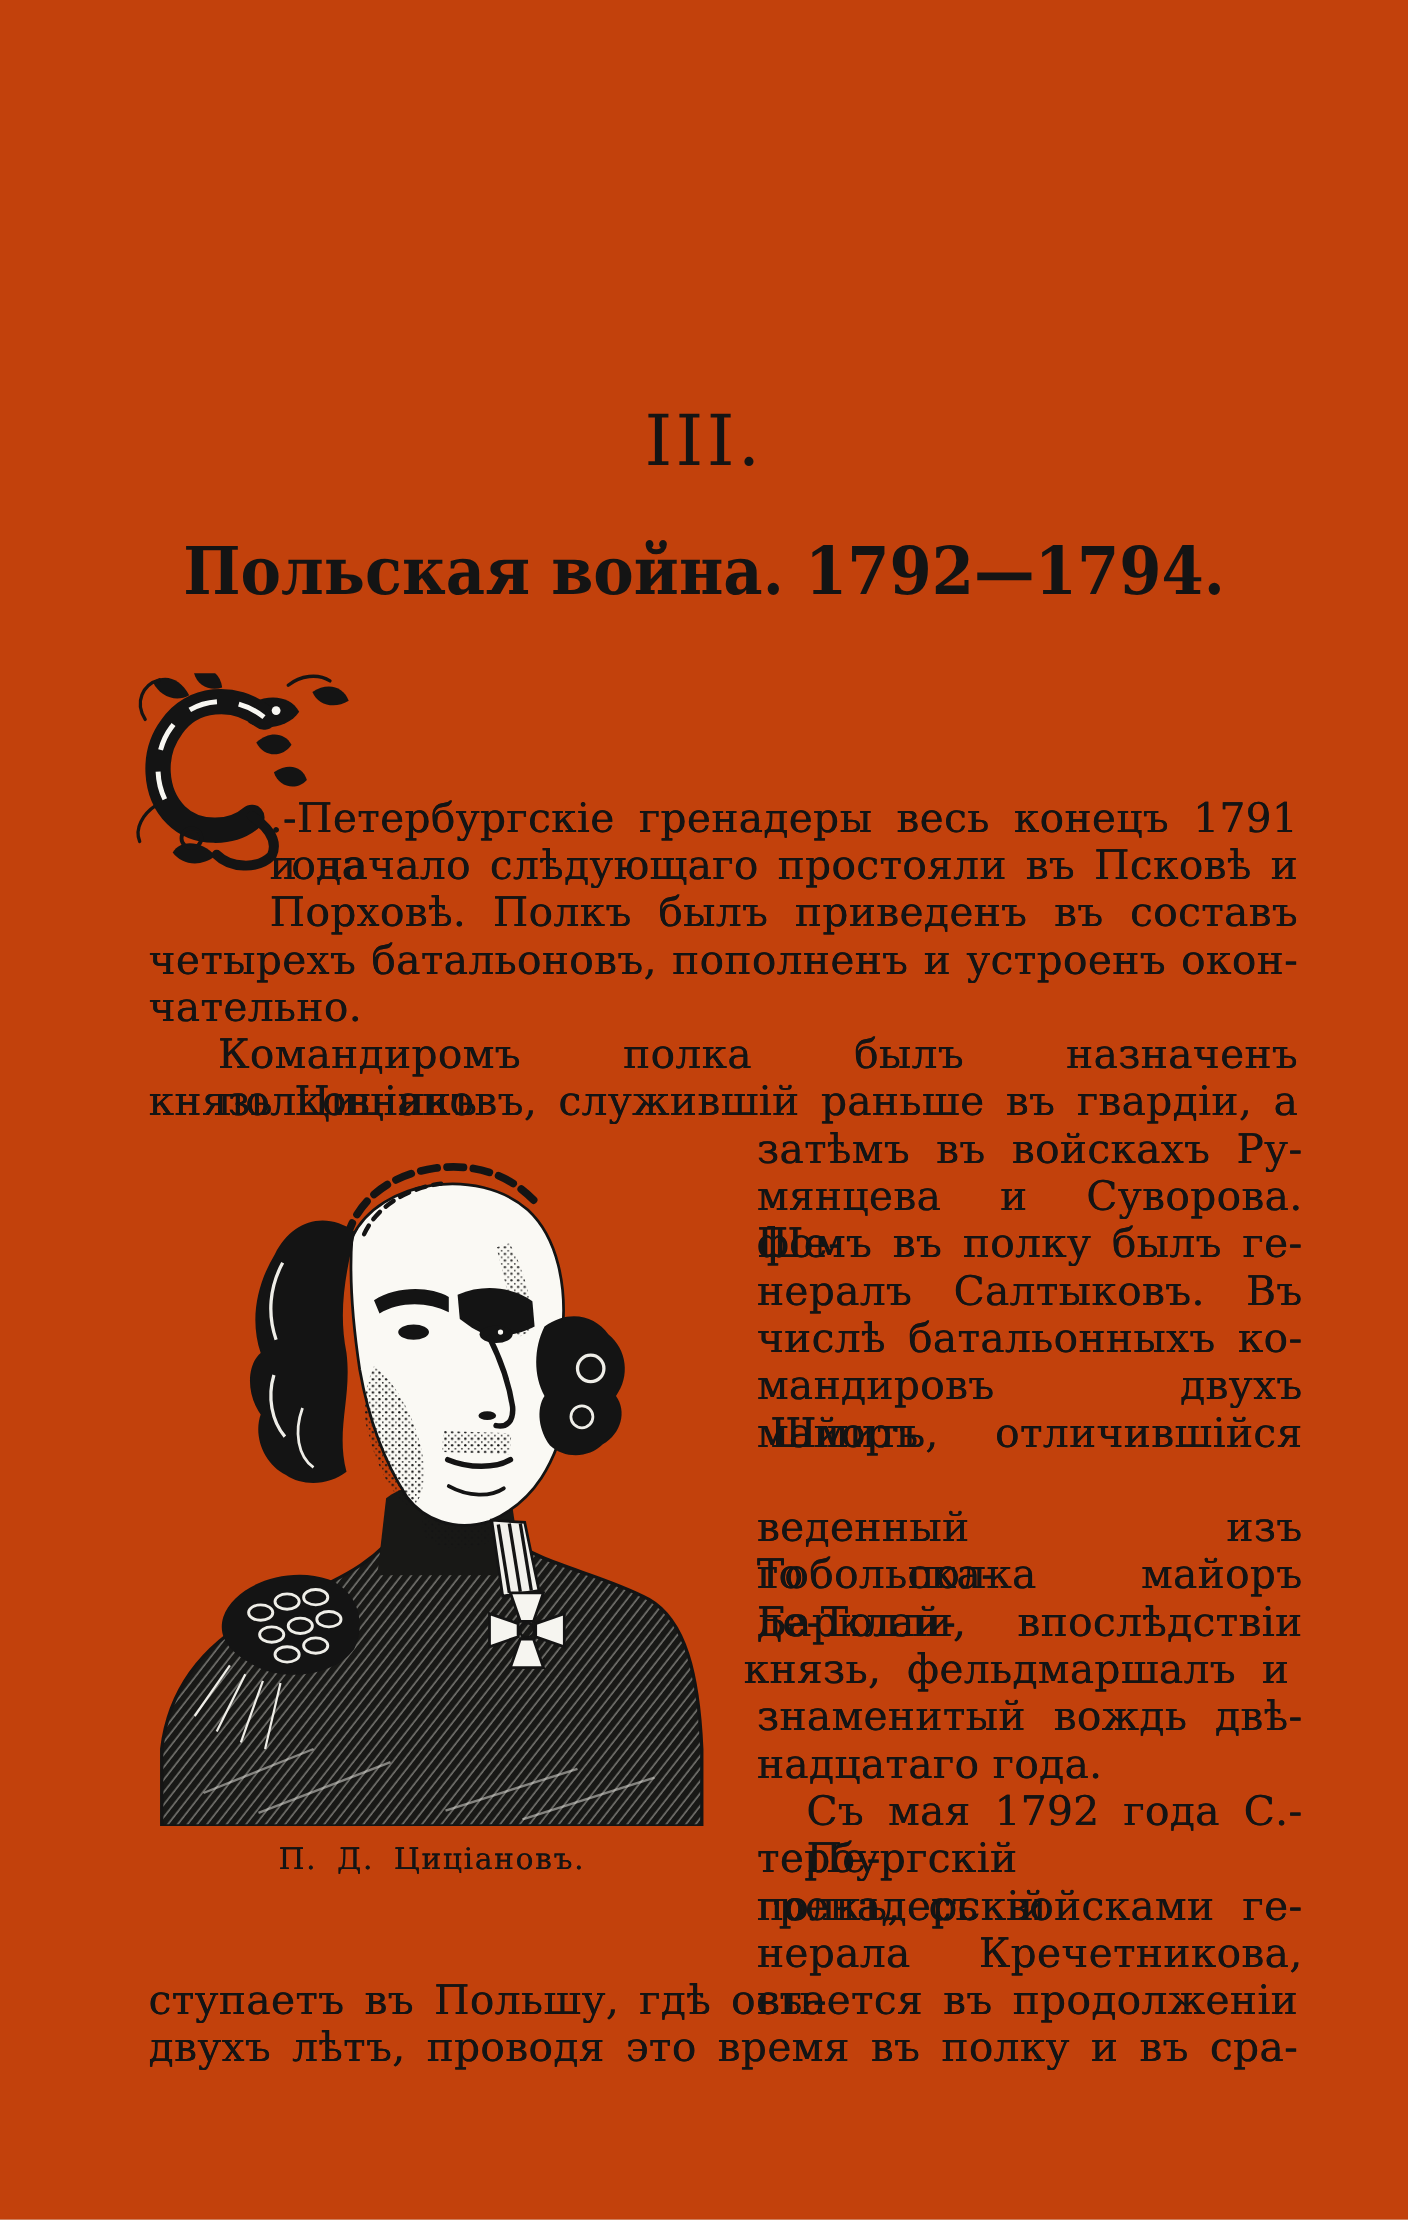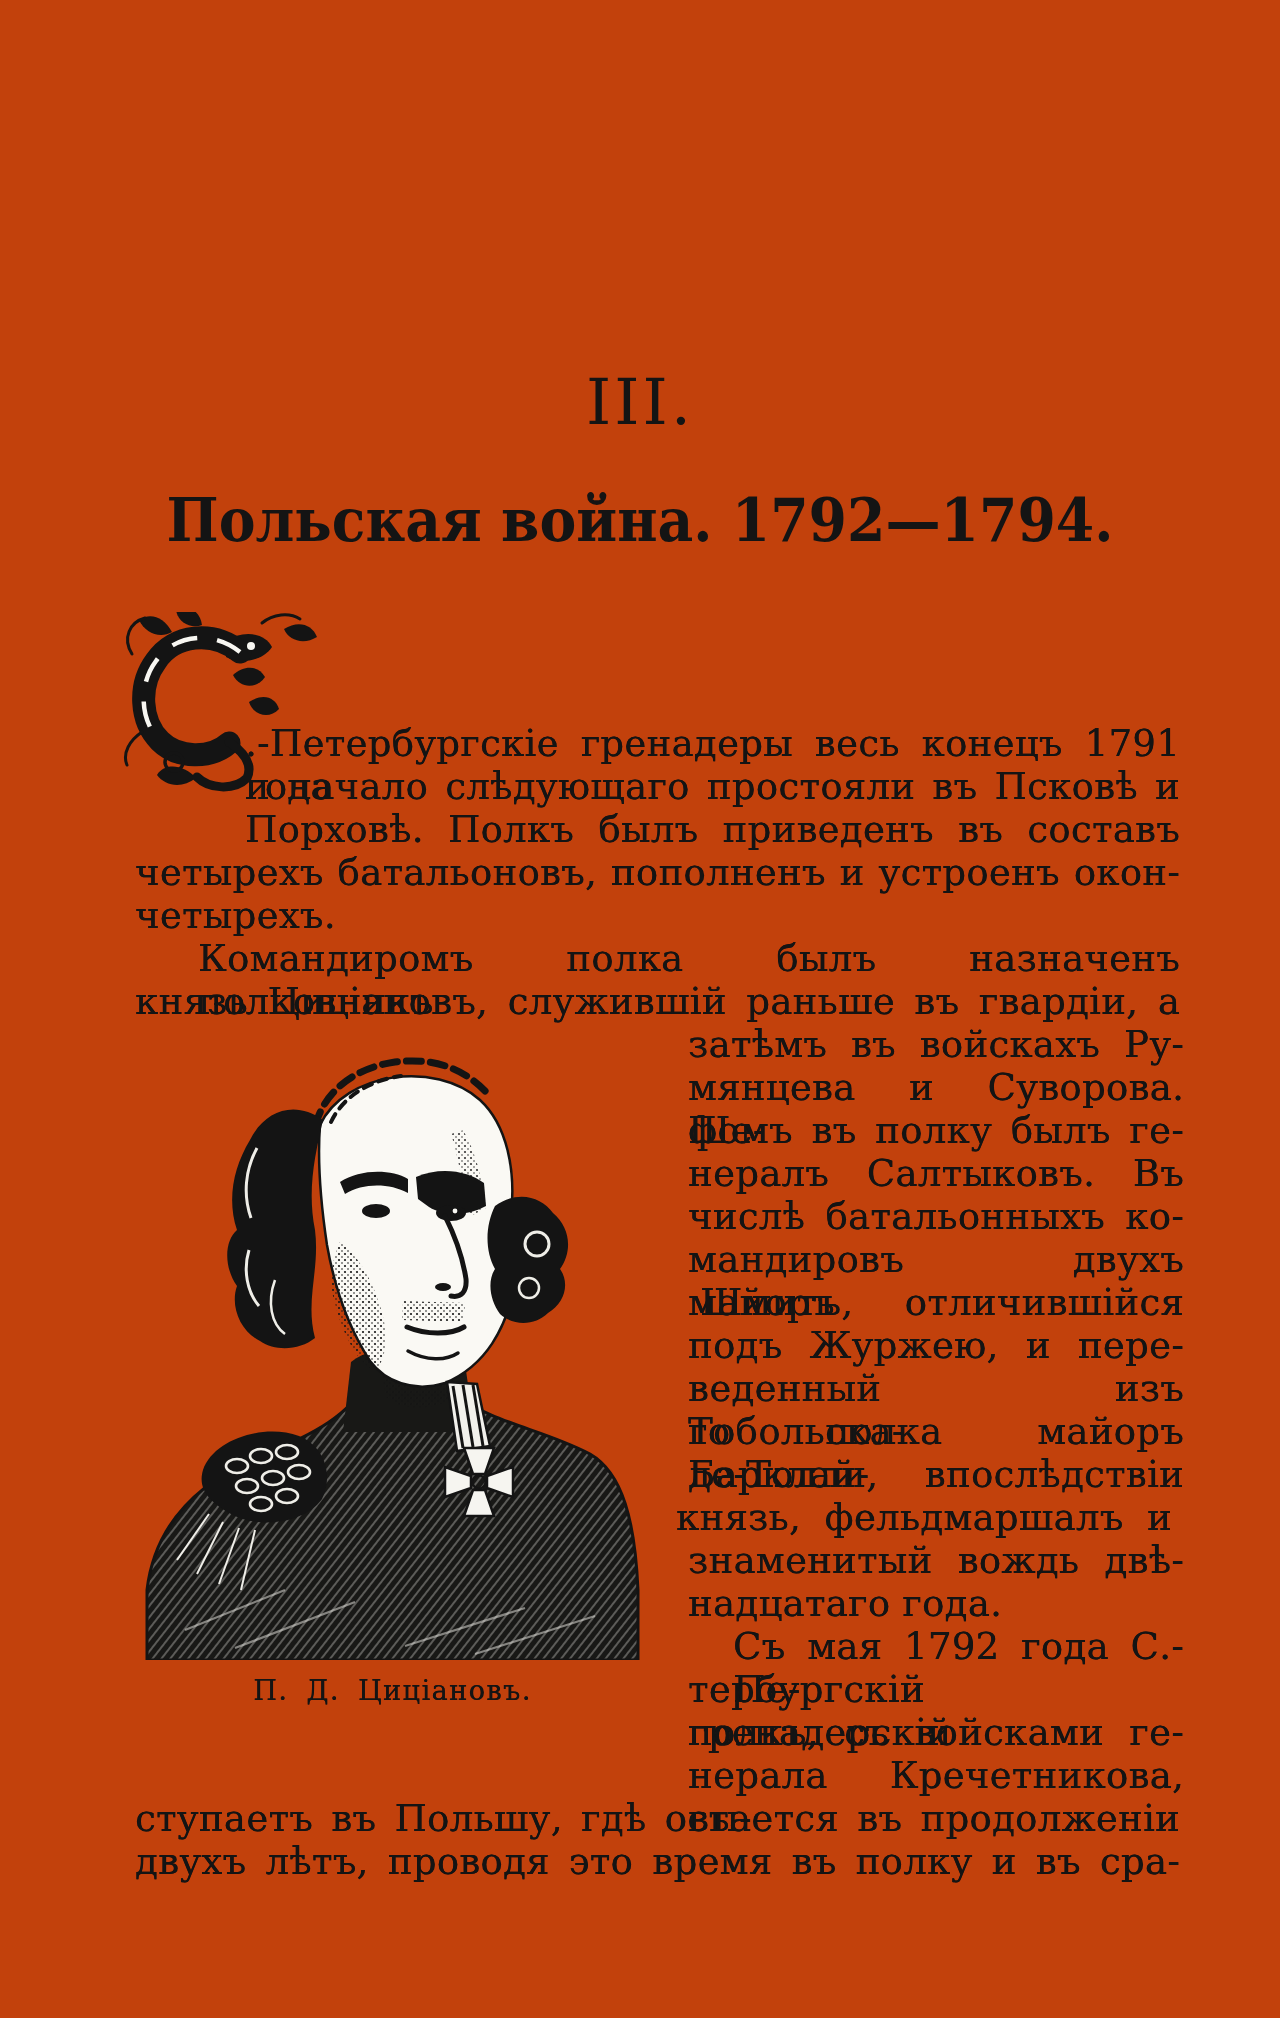--- a/index.html
+++ b/index.html
@@ -155,31 +155,30 @@
         <line x1="330" y1="624" x2="450" y2="586"></line>
     </g>
   </svg>
 
   <div class="caption">П. Д. Циціановъ.</div>
 
   <div class="line just" style="top:676px;left:245px;width:935px">.-Петербургскіе гренадеры весь конецъ 1791 года</div>
   <div class="line just" style="top:719px;left:245px;width:935px">и начало слѣдующаго простояли въ Псковѣ и</div>
   <div class="line just" style="top:762px;left:245px;width:935px">Порховѣ. Полкъ былъ приведенъ въ составъ</div>
   <div class="line just" style="top:805px;left:135px;width:1045px">четырехъ батальоновъ, пополненъ и устроенъ окон-</div>
-  <div class="line" style="top:848px;left:135px;width:1045px">четырехъ.</div>
+  <div class="line" style="top:848px;left:135px;width:1045px">чательно.</div>
   <div class="line just" style="top:891px;left:198px;width:982px">Командиромъ полка былъ назначенъ полковникъ</div>
   <div class="line just" style="top:934px;left:135px;width:1045px">князь Циціановъ, служившій раньше въ гвардіи, а</div>
   <div class="line just" style="top:977px;left:688px;width:496px">затѣмъ въ войскахъ Ру-</div>
   <div class="line just" style="top:1020px;left:688px;width:496px">мянцева и Суворова. Ше-</div>
   <div class="line just" style="top:1063px;left:688px;width:496px">фомъ въ полку былъ ге-</div>
   <div class="line just" style="top:1106px;left:688px;width:496px">нералъ Салтыковъ. Въ</div>
   <div class="line just" style="top:1149px;left:688px;width:496px">числѣ батальонныхъ ко-</div>
   <div class="line just" style="top:1192px;left:688px;width:496px">мандировъ двухъ майоръ</div>
   <div class="line just" style="top:1235px;left:700px;width:484px">Шмитъ, отличившійся</div>
-  <div class="line just" style="top:1278px;left:688px;width:496px">подъ Журжею, и пере-</div>
   <div class="line just" style="top:1321px;left:688px;width:496px">веденный изъ Тобольска-</div>
   <div class="line just" style="top:1364px;left:688px;width:496px">го полка майоръ Барклай-</div>
   <div class="line just" style="top:1407px;left:688px;width:496px">де-Толли, впослѣдствіи</div>
   <div class="line just" style="top:1450px;left:676px;width:496px">князь, фельдмаршалъ и</div>
   <div class="line just" style="top:1493px;left:688px;width:496px">знаменитый вождь двѣ-</div>
   <div class="line" style="top:1536px;left:688px;width:496px">надцатаго года.</div>
   <div class="line just" style="top:1579px;left:733px;width:451px">Съ мая 1792 года С.-Пе-</div>
   <div class="line just" style="top:1622px;left:688px;width:496px">тербургскій гренадерскій</div>
   <div class="line just" style="top:1665px;left:688px;width:496px">полкъ, съ войсками ге-</div>
   <div class="line just" style="top:1708px;left:688px;width:496px">нерала Кречетникова, вы-</div>

